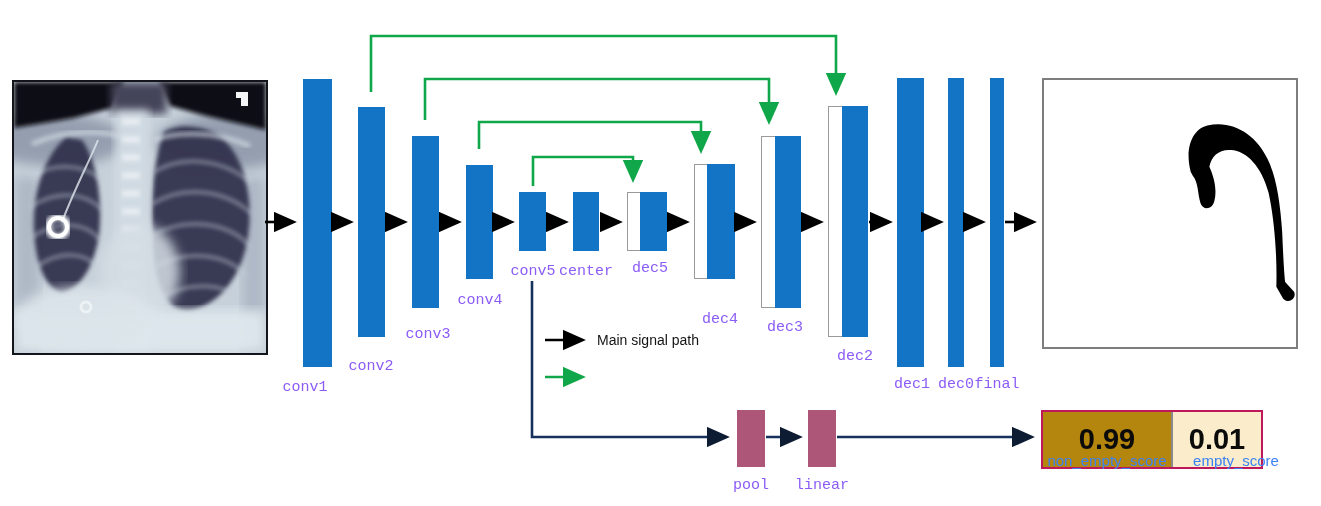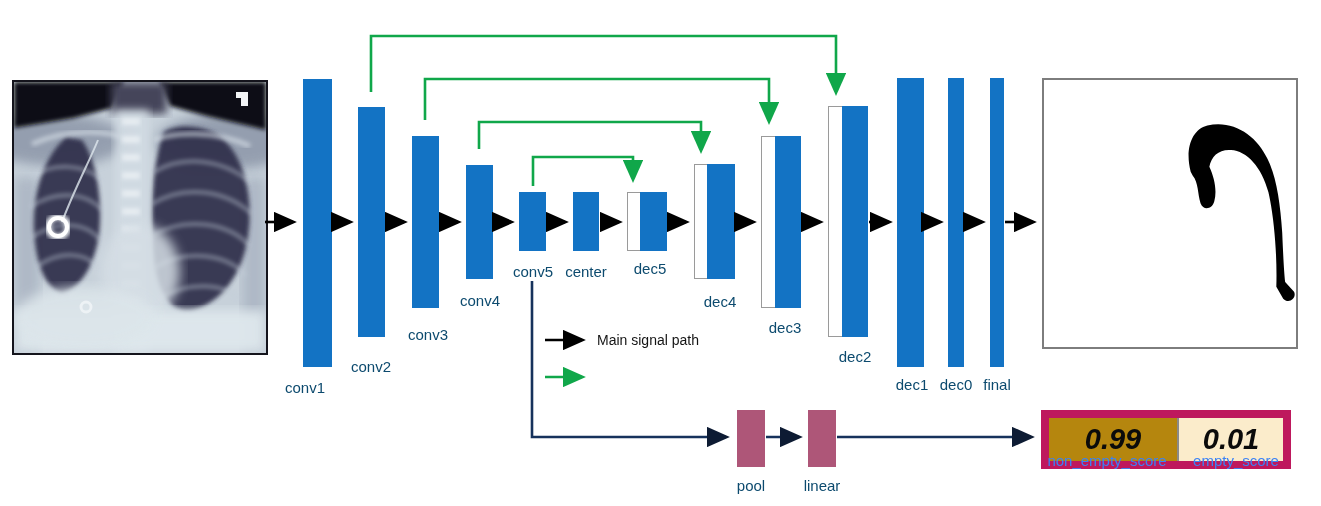--- a/index.html
+++ b/index.html
@@ -3,43 +3,44 @@
 <meta charset="utf-8">
 <style>
   html,body{margin:0;padding:0;background:#ffffff;}
   .canvas{
     position:relative;width:1321px;height:506px;background:#ffffff;
     font-family:"Liberation Sans",sans-serif;overflow:hidden;
   }
   .bar{position:absolute;background:#1373c4;}
   .whitebar{position:absolute;background:#ffffff;border:1px solid #9a9a9a;box-sizing:border-box;}
   .lbl{
-    position:absolute;width:90px;text-align:center;font-size:15px;color:#0c4a6e;
+    position:absolute;width:90px;text-align:center;font-size:15px;color:#8b5cf6;
     white-space:nowrap;
+    font-family:Liberation Mono, monospace;
   }
   .xray-frame{
     position:absolute;left:12px;top:80px;width:252px;height:271px;
     border:2px solid #14141c;box-sizing:content-box;background:#c7d1da;
   }
   .mask-frame{
     position:absolute;left:1042px;top:78px;width:256px;height:271px;
     border:2px solid #7d7d7d;box-sizing:border-box;background:#ffffff;
   }
   .overlay{position:absolute;left:0;top:0;pointer-events:none;}
   .legend-text-main{
     position:absolute;left:597px;top:332px;font-size:14px;color:#141414;
   }
   .legend-text-skip{
     position:absolute;left:591px;top:361px;width:156px;text-align:center;
     font-size:15px;line-height:16px;color:#10a74a;
   }
   .clf-box{position:absolute;top:410px;width:28px;height:57px;background:#ae5678;}
   .score-wrap{
-    position:absolute;left:1041px;top:410px;width:250px;height:59px;
-    border:8px solid #be185d;box-sizing:border-box;display:flex;font-style:italic;
+    position:absolute;left:1041px;top:410px;width:222px;height:59px;
+    border:2px solid #be185d;box-sizing:border-box;display:flex;
   }
   .score-cell{
     display:flex;align-items:center;justify-content:center;
     font-size:29px;font-weight:bold;color:#0b0b0b;height:100%;
   }
   .score-cell.gold{width:130px;background:#b5860e;border-right:2px solid #8a8a8a;box-sizing:border-box;}
   .score-cell.cream{flex:1;background:#fbeccb;text-align:right;}
   .score-lbl{
     position:absolute;top:452px;font-size:15px;color:#3b82f6;text-align:center;white-space:nowrap;
   }
@@ -194,21 +195,21 @@
     </g>
   </svg>
 
   <div class="lbl" style="left:260px;top:379px">conv1</div>
   <div class="lbl" style="left:326px;top:358px">conv2</div>
   <div class="lbl" style="left:383px;top:326px">conv3</div>
   <div class="lbl" style="left:435px;top:292px">conv4</div>
   <div class="lbl" style="left:488px;top:263px">conv5</div>
   <div class="lbl" style="left:541px;top:263px">center</div>
   <div class="lbl" style="left:605px;top:260px">dec5</div>
-  <div class="lbl" style="left:675px;top:293px">dec4</div>
+  <div class="lbl" style="left:675px;top:311px">dec4</div>
   <div class="lbl" style="left:740px;top:319px">dec3</div>
   <div class="lbl" style="left:810px;top:348px">dec2</div>
   <div class="lbl" style="left:867px;top:376px">dec1</div>
   <div class="lbl" style="left:911px;top:376px">dec0</div>
   <div class="lbl" style="left:952px;top:376px">final</div>
 
   <div class="legend-text-main">Main signal path</div>
 
   <div class="clf-box" style="left:737px"></div>
   <div class="clf-box" style="left:808px"></div>

